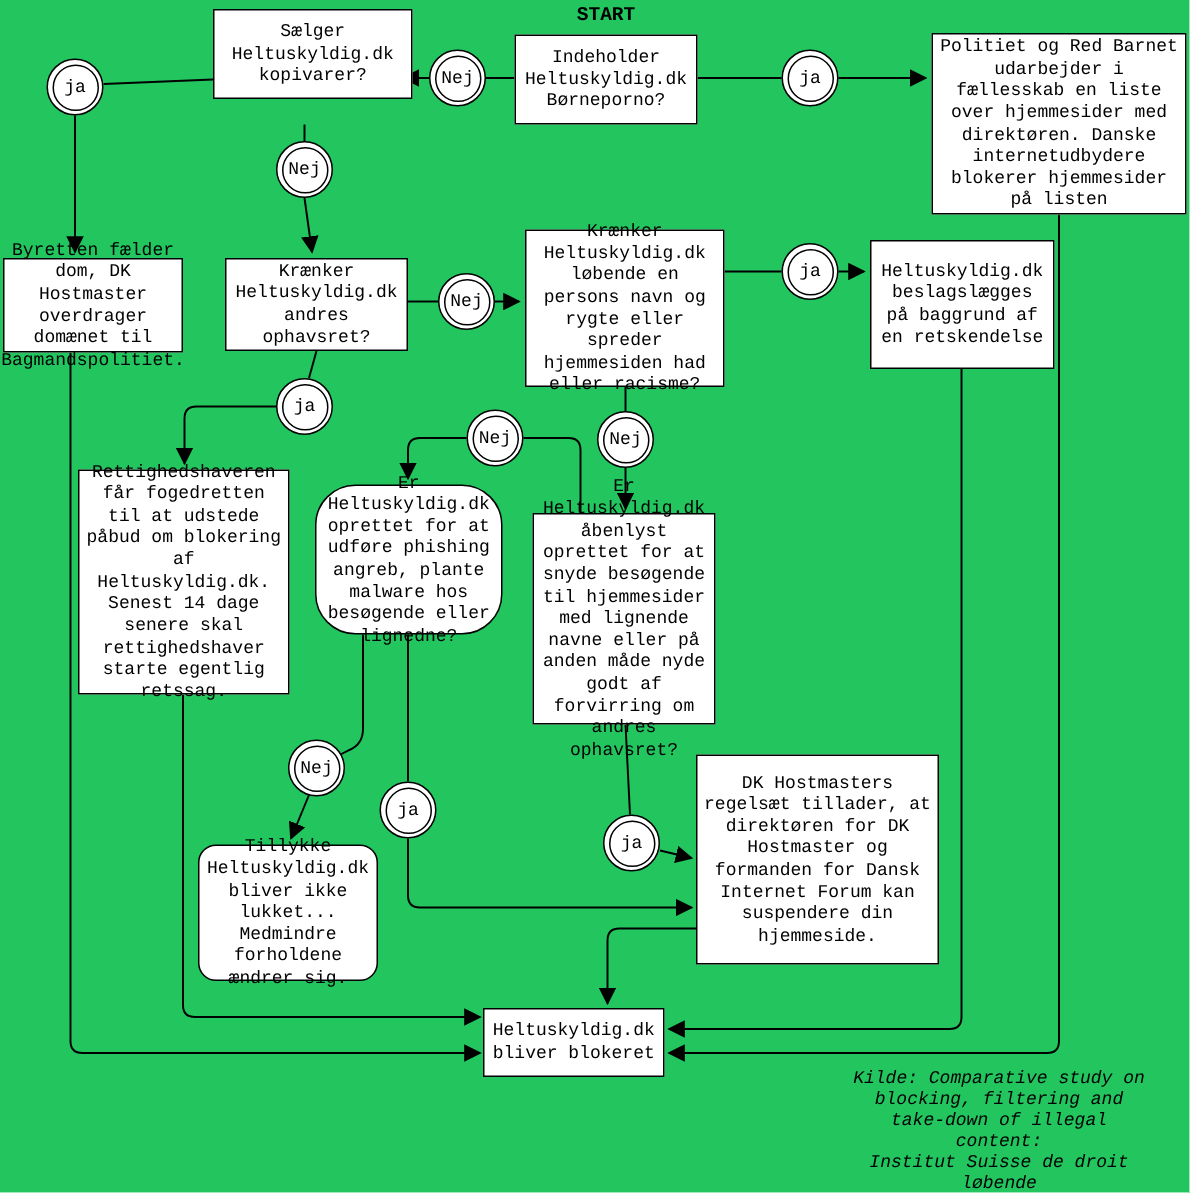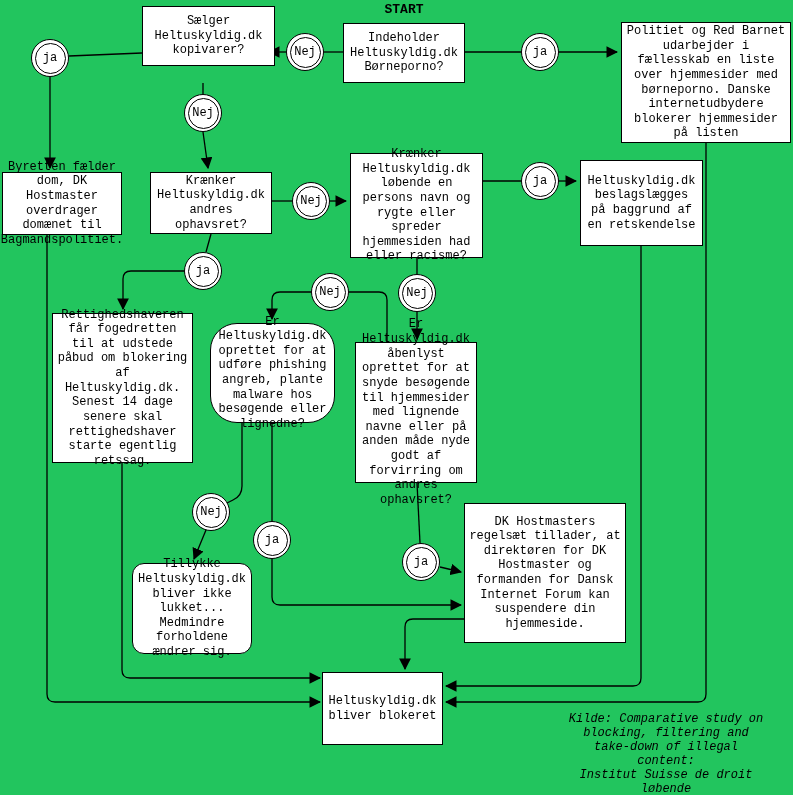--- a/index.html
+++ b/index.html
@@ -72,41 +72,41 @@
       <path d="M706,143 V694 Q706,702 698,702 H446" marker-end="url(#arw)"></path>
     </g>
   </svg>
 
   <div class="flow-label" style="left:343px;top:2px;width:122px;">START</div>
 
   <div class="node" style="left:343px;top:23px;width:122px;height:60px;">Indeholder Heltuskyldig.dk Børneporno?</div>
 
   <div class="node" style="left:142px;top:6px;width:133px;height:60px;">Sælger Heltuskyldig.dk kopivarer?</div>
 
-  <div class="node" style="left:621px;top:22px;width:170px;height:121px;">Politiet og Red Barnet udarbejder i fællesskab en liste over hjemmesider med børneporno. Danske internetudbydere blokerer hjemmesider på listen</div>
+  <div class="node" style="left:621px;top:22px;width:170px;height:121px;">Politiet og Red Barnet udarbejder i fællesskab en liste over hjemmesider med direktøren. Danske internetudbydere blokerer hjemmesider på listen</div>
 
   <div class="node" style="left:2px;top:172px;width:120px;height:63px;">Byretten fælder dom, DK Hostmaster overdrager domænet til Bagmandspolitiet.</div>
 
   <div class="node" style="left:150px;top:172px;width:122px;height:62px;">Krænker Heltuskyldig.dk andres ophavsret?</div>
 
   <div class="node" style="left:350px;top:153px;width:133px;height:105px;">Krænker Heltuskyldig.dk løbende en persons navn og rygte eller spreder hjemmesiden had eller racisme?</div>
 
   <div class="node" style="left:580px;top:160px;width:123px;height:86px;">Heltuskyldig.dk beslagslægges på baggrund af en retskendelse</div>
 
   <div class="node" style="left:52px;top:313px;width:141px;height:150px;">Rettighedshaveren får fogedretten til at udstede påbud om blokering af Heltuskyldig.dk. Senest 14 dage senere skal rettighedshaver starte egentlig retssag.</div>
 
   <div class="node" style="left:210px;top:323px;width:125px;height:100px;border-radius:27px;">Er Heltuskyldig.dk oprettet for at udføre phishing angreb, plante malware hos besøgende eller lignedne?</div>
 
   <div class="node" style="left:355px;top:342px;width:122px;height:141px;">Er Heltuskyldig.dk åbenlyst oprettet for at snyde besøgende til hjemmesider med lignende navne eller på anden måde nyde godt af forvirring om andres ophavsret?</div>
 
   <div class="node" style="left:132px;top:563px;width:120px;height:91px;border-radius:12px;">Tillykke Heltuskyldig.dk bliver ikke lukket... Medmindre forholdene ændrer sig.</div>
 
   <div class="node" style="left:464px;top:503px;width:162px;height:140px;">DK Hostmasters regelsæt tillader, at direktøren for DK Hostmaster og formanden for Dansk Internet Forum kan suspendere din hjemmeside.</div>
 
-  <div class="node" style="left:322px;top:672px;width:121px;height:73px;">Heltuskyldig.dk bliver blokeret</div>
+  <div class="node" style="left:322px;top:672px;width:121px;height:46px;">Heltuskyldig.dk bliver blokeret</div>
 
   <div class="circle" style="left:286px;top:33px;">
     <div class="ring"></div>
     <span class="lbl">Nej</span>
   </div>
   <div class="circle" style="left:521px;top:33px;">
     <div class="ring"></div>
     <span class="lbl">ja</span>
   </div>
   <div class="circle" style="left:31px;top:39px;">

